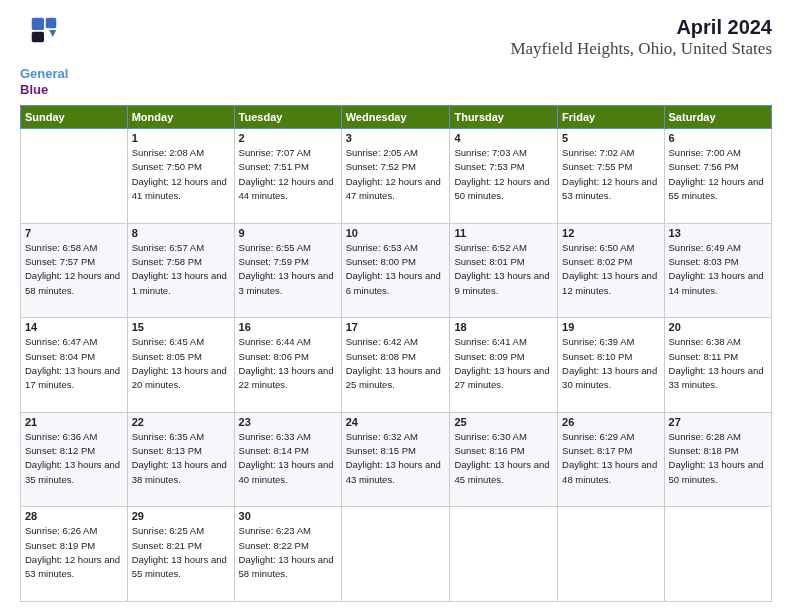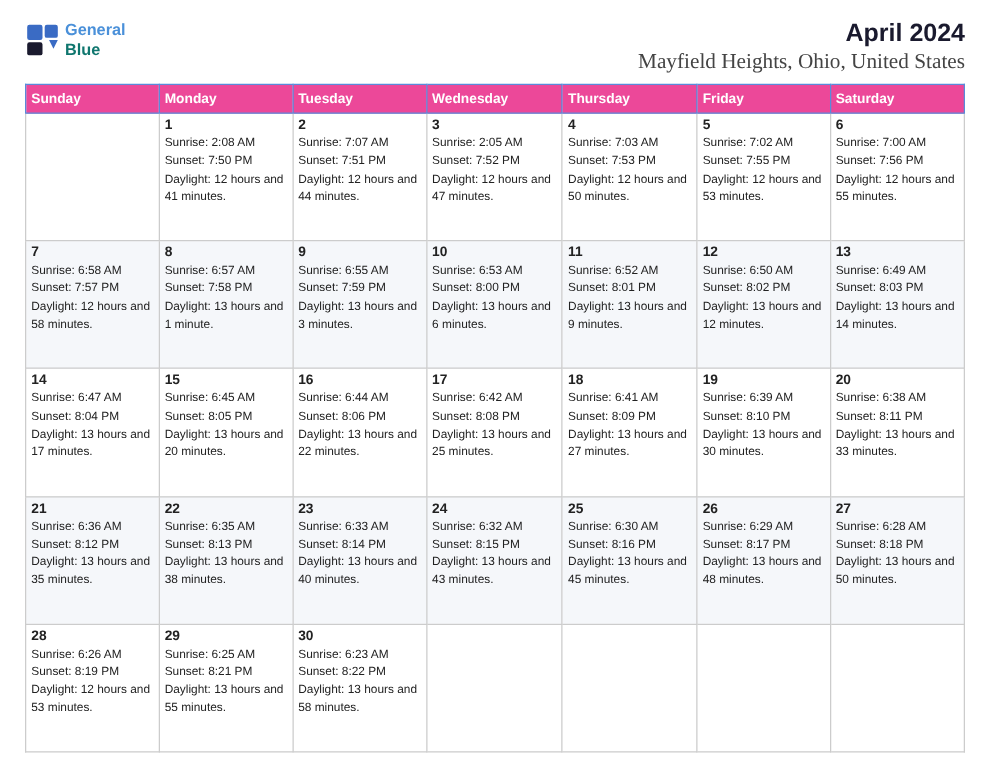--- a/index.html
+++ b/index.html
@@ -19,21 +19,22 @@
     }
     .header {
       display: flex;
       justify-content: space-between;
       align-items: flex-start;
       margin-bottom: 8px;
     }
     .logo {
       display: flex;
       align-items: center;
-      gap: 4px;
+      gap: 22px;
+      flex-direction: column;
     }
     .logo-text {
       font-size: 13px;
       font-weight: bold;
       color: #1a1a2e;
       line-height: 1.2;
     }
     .logo-text span {
       color: #4a90d9;
     }
@@ -53,21 +54,21 @@
       font-size: 17px;
       color: #444;
       font-family: Liberation Serif, serif;
     }
     table {
       width: 100%;
       border-collapse: collapse;
       flex: 1;
     }
     thead tr th {
-      background-color: #ec4899;
+      background-color: #4d7c0f;
       color: #fff;
       font-size: 11px;
       font-weight: bold;
       padding: 5px 4px;
       text-align: left;
       border: 1px solid #5a8ada;
     }
     tbody tr td {
       border: 1px solid #ccc;
       vertical-align: top;
@@ -102,21 +103,21 @@
   <div class="header">
     <div class="logo">
       <svg class="logo-icon" viewBox="0 0 32 32">
         <rect x="2" y="2" width="14" height="14" rx="2" fill="#3a6bc4"></rect>
         <rect x="18" y="2" width="12" height="12" rx="2" fill="#3a6bc4"></rect>
         <polygon points="22,16 30,16 26,24" fill="#3a6bc4"></polygon>
         <rect x="2" y="18" width="14" height="12" rx="2" fill="#1a1a2e"></rect>
       </svg>
       <div class="logo-text">
         <div><span>General</span></div>
-        <div><span style="color:#0f766e">Blue</span></div>
+        <div><span style="color:#701a75">Blue</span></div>
       </div>
     </div>
     <div class="title-block">
       <div class="main-title">April 2024</div>
       <div class="subtitle">Mayfield Heights, Ohio, United States</div>
     </div>
   </div>
 
   <table>
     <thead>

